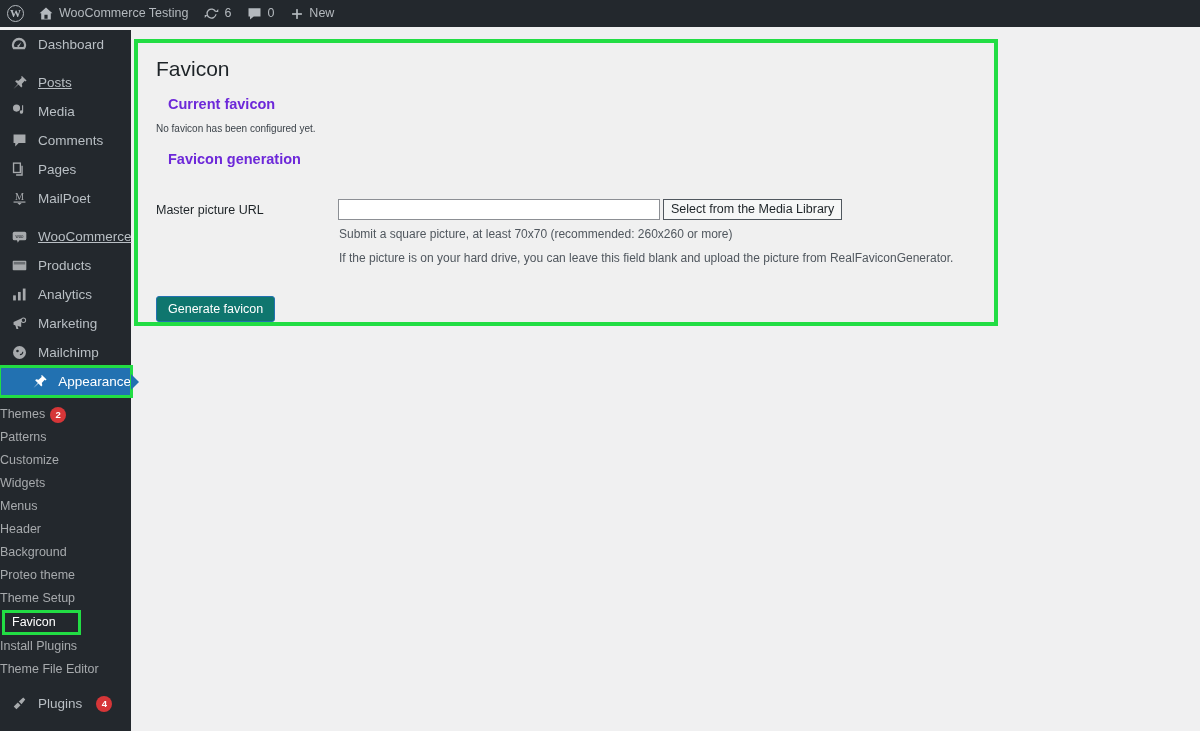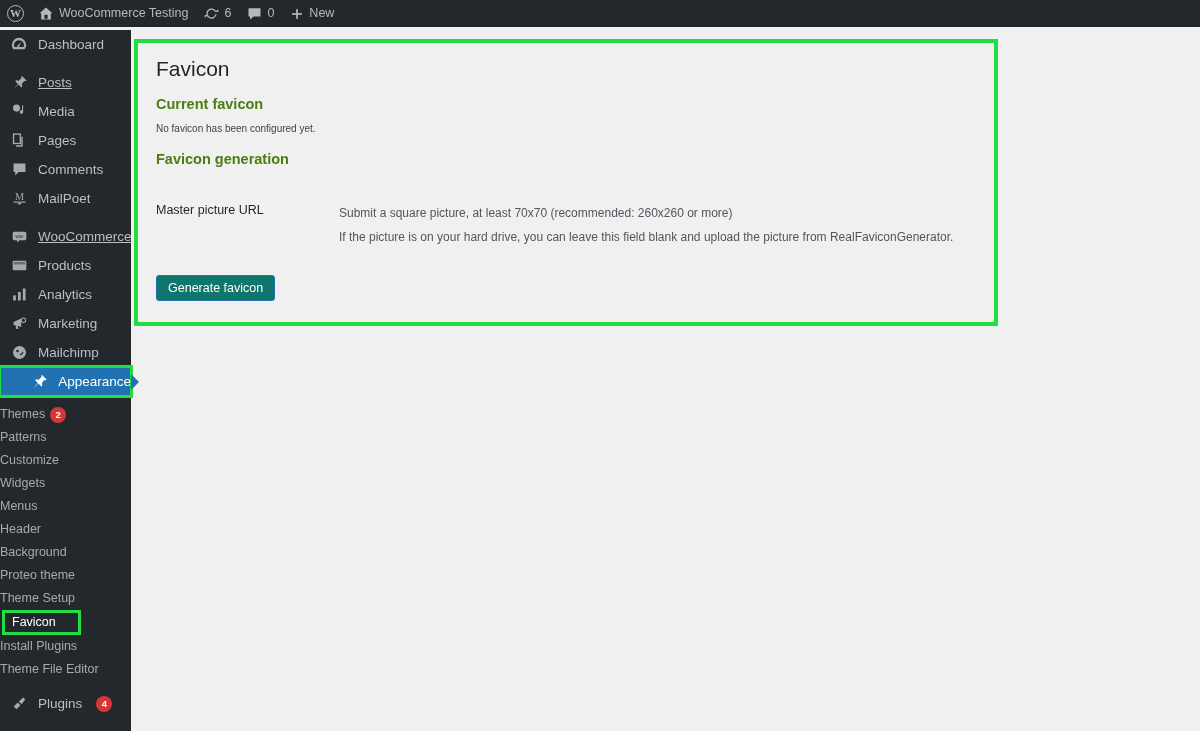--- a/index.html
+++ b/index.html
@@ -133,24 +133,24 @@
   }
   .panel-inner { padding: 12px 16px 0 18px; }
   h1.page-title {
     margin: 0 0 14px 0;
     font-size: 21px;
     font-weight: normal;
     color: #1d2327;
     line-height: 1.3;
   }
   h2.sec {
-    margin: 0 0 11px 0;
+    margin: 0 0 11px 12px;
     font-size: 14.5px;
     font-weight: bold;
-    color: #4d7c0f;
+    color: #6d28d9;
   }
   h2.sec.gen { margin-top: 17px; margin-bottom: 0; }
   p.note {
     margin: 0;
     font-size: 10px;
     color: #3c434a;
   }
   .form-row {
     display: flex;
     align-items: flex-start;
@@ -275,35 +275,35 @@
       <svg width="17" height="17" viewBox="0 0 20 20" fill="#a7aaad">
         <circle cx="6.5" cy="6" r="4.2"></circle>
         <path d="M13 2.5h1.3v8.2a2 2 0 11-1.3-1.9z"></path>
       </svg>
     </span>
     <span>Media</span>
   </div>
 
   <div class="menu-top">
     <span class="mi">
+      <svg width="17" height="17" viewBox="0 0 20 20" fill="#a7aaad">
+        <path d="M3 3h14v10h-8l-4 4v-4H3Z"></path>
+      </svg>
+    </span>
+    <span>Comments</span>
+  </div>
+
+  <div class="menu-top">
+    <span class="mi">
       <svg width="17" height="17" viewBox="0 0 20 20" fill="none" stroke="#a7aaad" stroke-width="1.6">
         <rect x="3" y="2.5" width="8" height="11"></rect>
         <path d="M13 5.5 v11 H6"></path>
       </svg>
     </span>
     <span>Pages</span>
-  </div>
-
-  <div class="menu-top">
-    <span class="mi">
-      <svg width="17" height="17" viewBox="0 0 20 20" fill="#a7aaad">
-        <path d="M3 3h14v10h-8l-4 4v-4H3Z"></path>
-      </svg>
-    </span>
-    <span>Comments</span>
   </div>
 
   <div class="menu-top">
     <span class="mi">
       <svg width="17" height="17" viewBox="0 0 20 20" fill="#a7aaad">
         <text x="10" y="12" font-size="12" font-family="Liberation Serif, serif" text-anchor="middle" fill="#a7aaad">M</text>
         <rect x="3" y="13.5" width="14" height="1.4"></rect>
         <path d="M7.5 15.2h5L10 17.6Z"></path>
       </svg>
     </span>
@@ -412,20 +412,24 @@
       <h1 class="page-title">Favicon</h1>
 
       <h2 class="sec">Current favicon</h2>
       <p class="note">No favicon has been configured yet.</p>
 
       <h2 class="sec gen">Favicon generation</h2>
 
       <div class="form-row">
         <div class="form-label">Master picture URL</div>
         <div class="field-col">
+          <div class="field-line">
+            <input class="url-input" type="text" placeholder="" style="">
+            <button class="media-btn">Select from the Media Library</button>
+          </div>
           <div class="help">Submit a square picture, at least 70x70 (recommended: 260x260 or more)</div>
           <div class="help">If the picture is on your hard drive, you can leave this field blank and upload the picture from RealFaviconGenerator.</div>
         </div>
       </div>
 
       <button class="primary-btn">Generate favicon</button>
 
     </div>
   </div>
 

